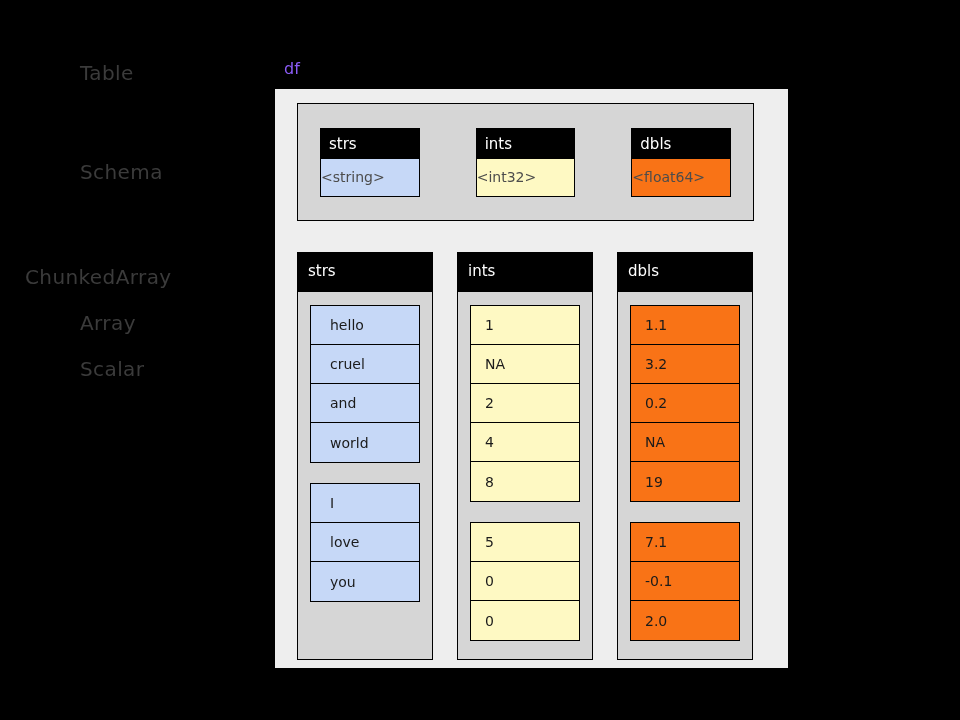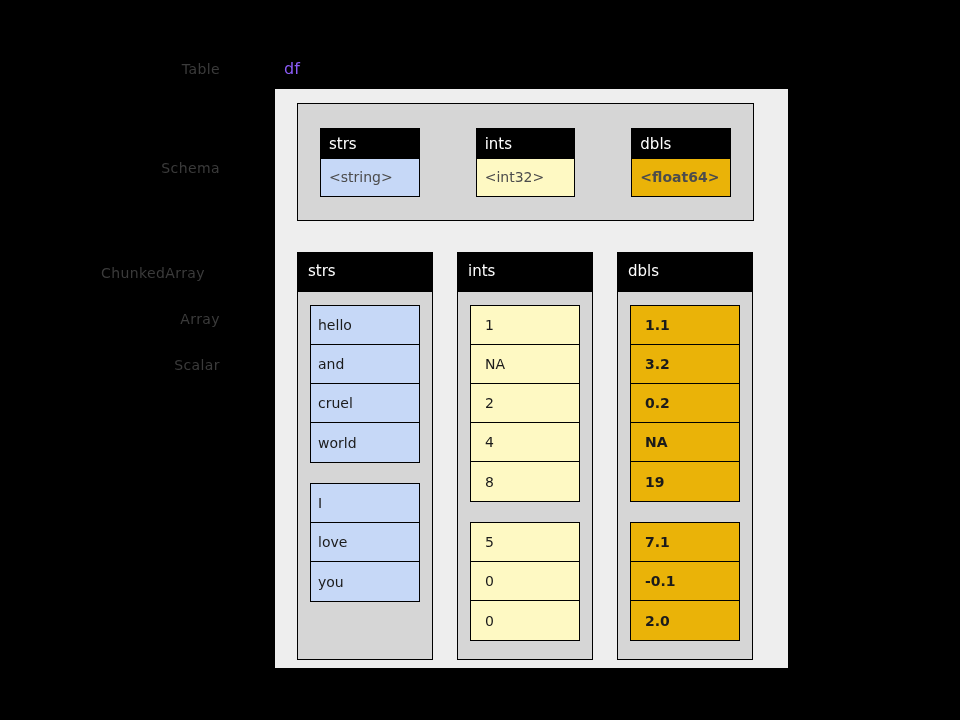--- a/index.html
+++ b/index.html
@@ -18,24 +18,24 @@
     position: absolute;
     left: 0; top: 0;
     width: 960px; height: 720px;
     background: #000000;
   }
 
   
   .side-label {
     position: absolute;
     color: #3b3b3b;
-    font-size: 14px;
+    font-size: 20px;
     letter-spacing: 0.4px;
     white-space: nowrap;
-    text-align: right;
+    text-align: left;
     font-family: "DejaVu Sans", sans-serif;
   }
   .lbl-table  { left: 80px;  top: 61px;  width: 140px; }
   .lbl-schema { left: 80px;  top: 160px; width: 140px; }
   .lbl-chunked{ left: 25px;  top: 265px; width: 180px; }
   .lbl-array  { left: 80px;  top: 311px; width: 140px; }
   .lbl-scalar { left: 80px;  top: 357px; width: 140px; }
 
   .df-label {
     position: absolute;
@@ -109,28 +109,28 @@
     color: #ffffff;
     font-size: 15px;
     padding: 7px 8px 8px 8px;
     height: 30px;
     box-sizing: border-box;
     line-height: 16px;
   }
   .schema-field .ftype {
     font-size: 14px;
     color: #4c4c4c;
-    padding: 9px 8px 10px 8px;
+    padding: 9px 8px 10px 0;
     height: 37px;
     box-sizing: border-box;
     line-height: 18px;
   }
   .t-blue   { background: #c6d8f7; }
   .t-yellow { background: #fef9c3; }
-  .t-pink   { background: #eab308; font-weight: bold; }
+  .t-pink   { background: #f97316; }
 
   
   .columns {
     position: absolute;
     left: 22px;
     top: 163px;
     width: 457px;
     display: flex;
     gap: 24px;
   }
@@ -157,21 +157,21 @@
     box-sizing: border-box;
   }
   .chunk + .chunk { margin-top: 20px; }
   .cell {
     height: 39px;
     box-sizing: border-box;
     font-size: 14px;
     color: #1b1b1b;
     display: flex;
     align-items: center;
-    padding-left: 7px;
+    padding-left: 19px;
     border-bottom: 1px solid #000000;
     line-height: 16px;
   }
   .cell:last-child { border-bottom: none; }
   .cell.num { padding-left: 14px; }
 </style>
 </head>
 <body>
 
 <div class="stage">
@@ -207,22 +207,22 @@
           </div>
         </div>
     </div>
 
     <div class="columns">
         <div class="column">
           <div class="col-head">strs</div>
           <div class="col-body">
             <div class="chunk">
               <div class="cell t-blue">hello</div>
+              <div class="cell t-blue">cruel</div>
               <div class="cell t-blue">and</div>
-              <div class="cell t-blue">cruel</div>
               <div class="cell t-blue">world</div>
             </div>
             <div class="chunk">
               <div class="cell t-blue">I</div>
               <div class="cell t-blue">love</div>
               <div class="cell t-blue">you</div>
             </div>
           </div>
         </div>
         <div class="column">

